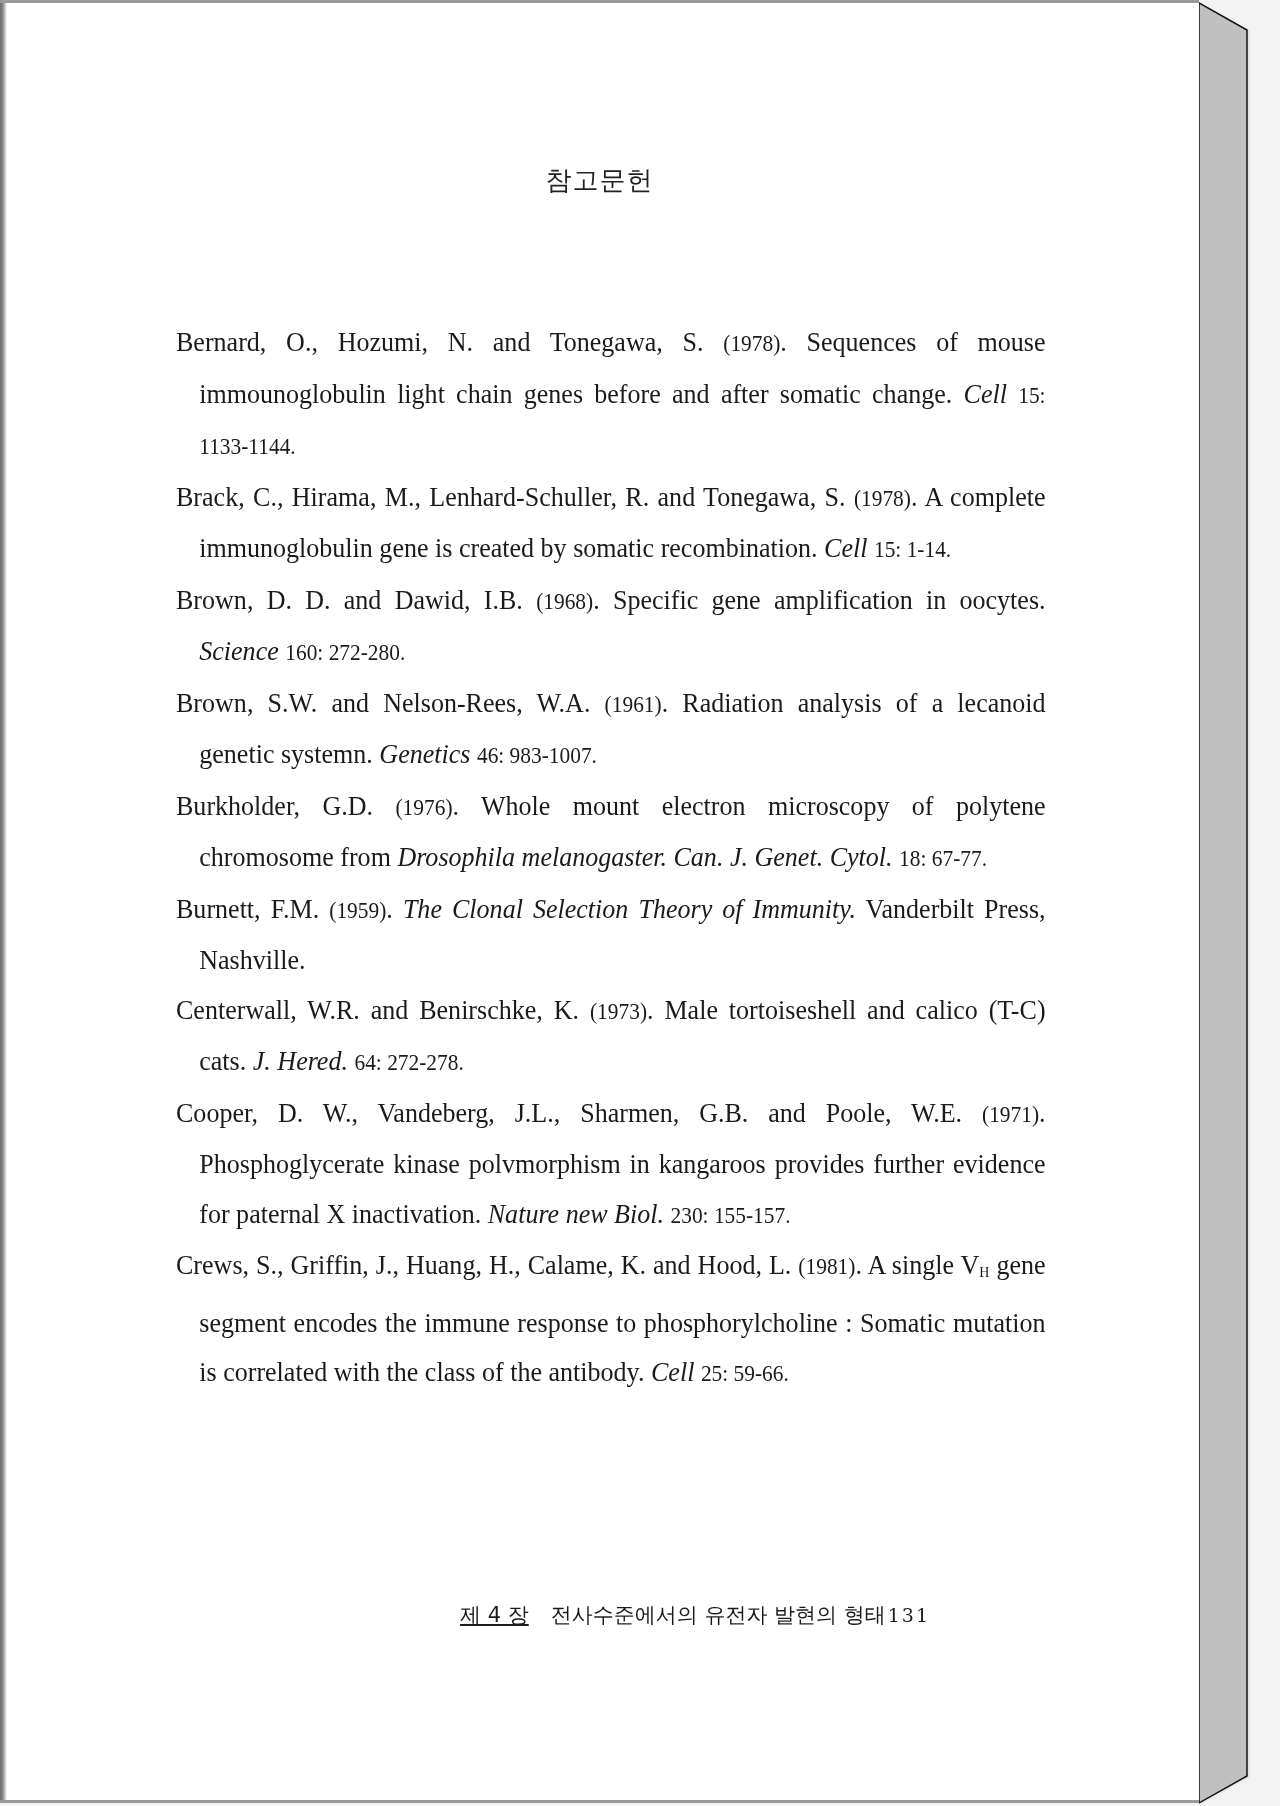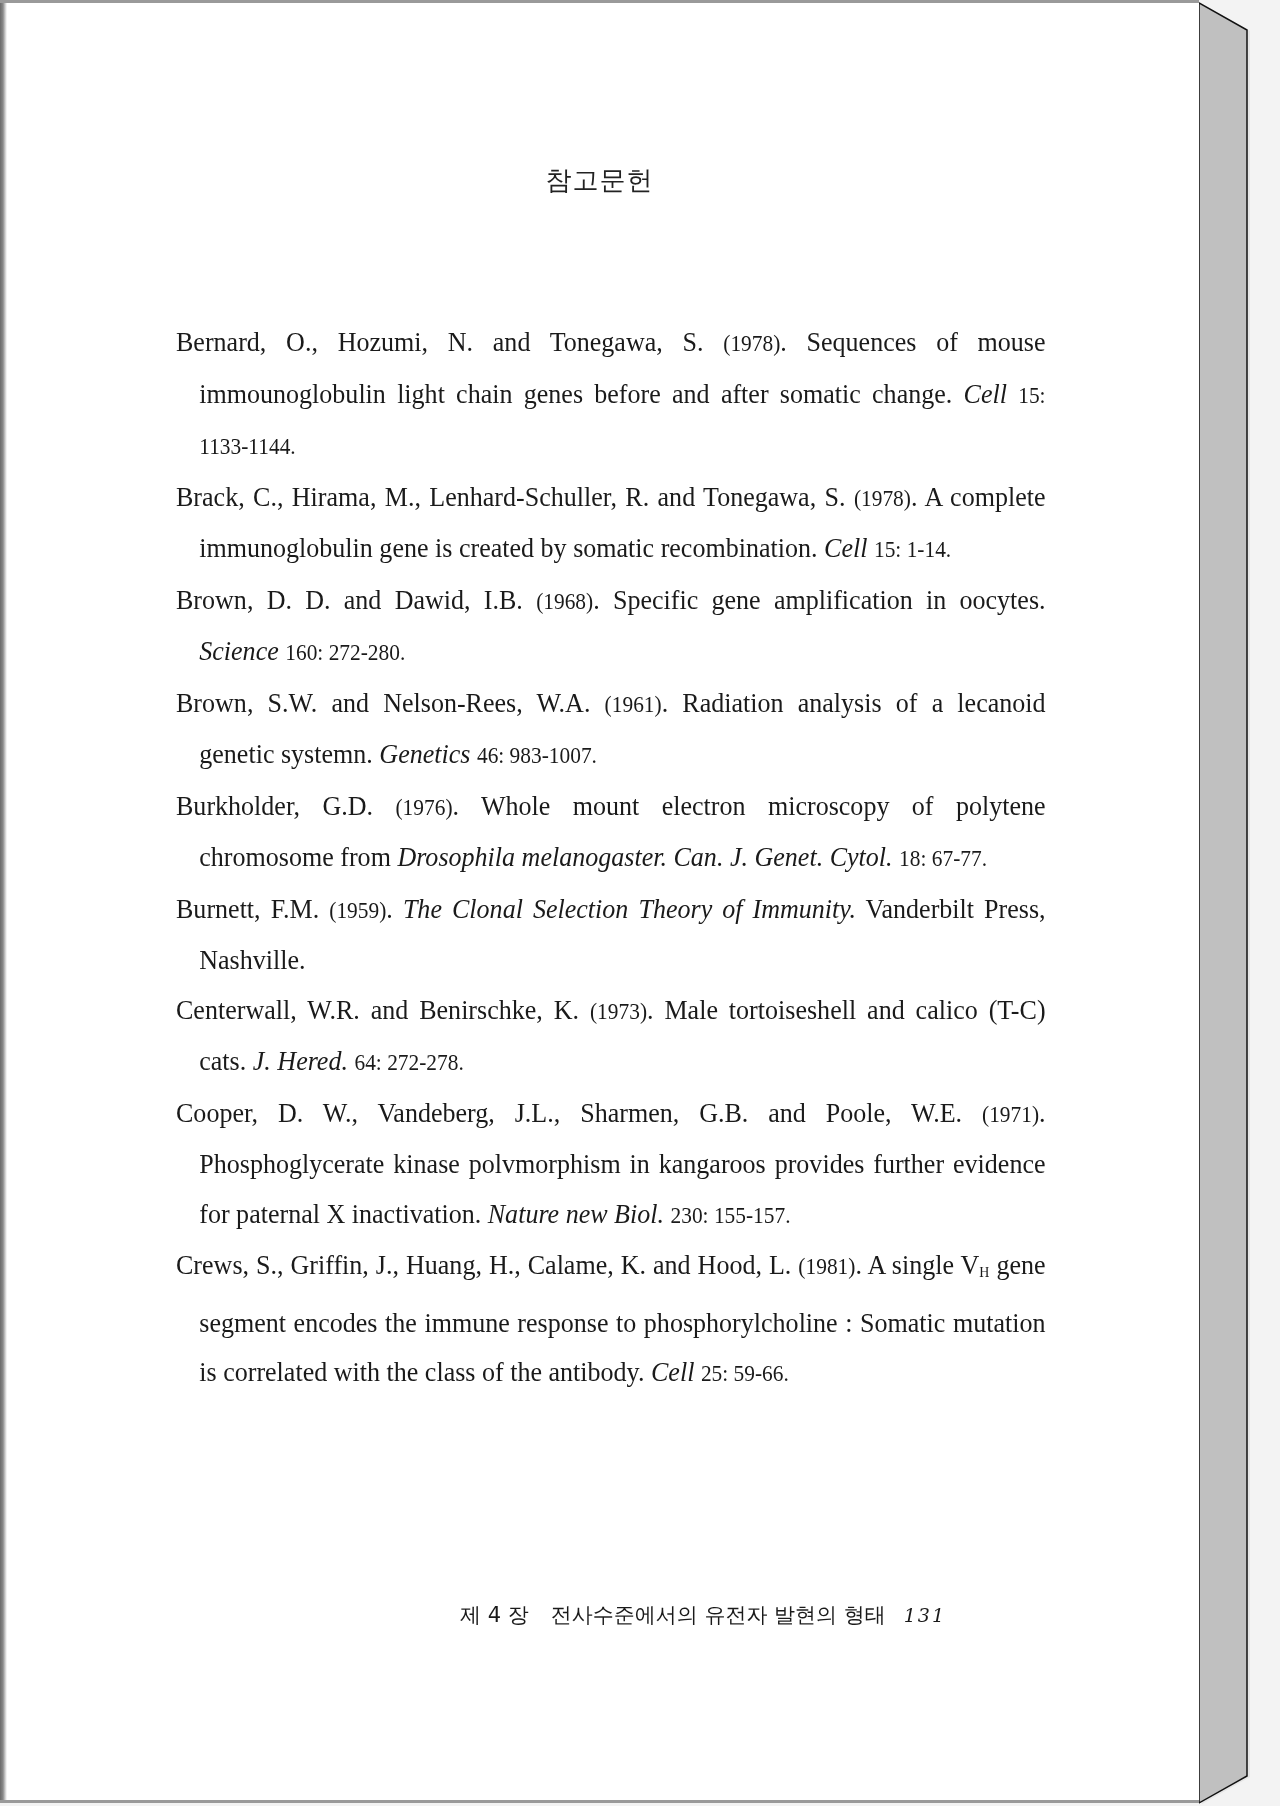--- a/index.html
+++ b/index.html
@@ -97,27 +97,26 @@
     .footer {
       position: absolute;
       left: 460px;
       top: 1598px;
       width: 540px;
       font-family: "DejaVu Sans", "Liberation Sans", sans-serif;
       font-size: 21px;
       color: #1a1a1a;
       white-space: nowrap;
     }
-    .footer .chapter { margin-right: 22px; }
+    .footer .chapter { margin-right: 22px; text-decoration: underline; }
     .footer .page-num {
-      margin-left: 18px;
+      margin-left: 2px;
       font-family: "DejaVu Serif", serif;
       font-size: 19px;
       letter-spacing: 2px;
-      font-style: italic;
     }
   </style>
 </head>
 <body>
 
 <div class="book">
   <div class="page">
     <div class="page-left-edge"></div>
 
     <div class="content">

